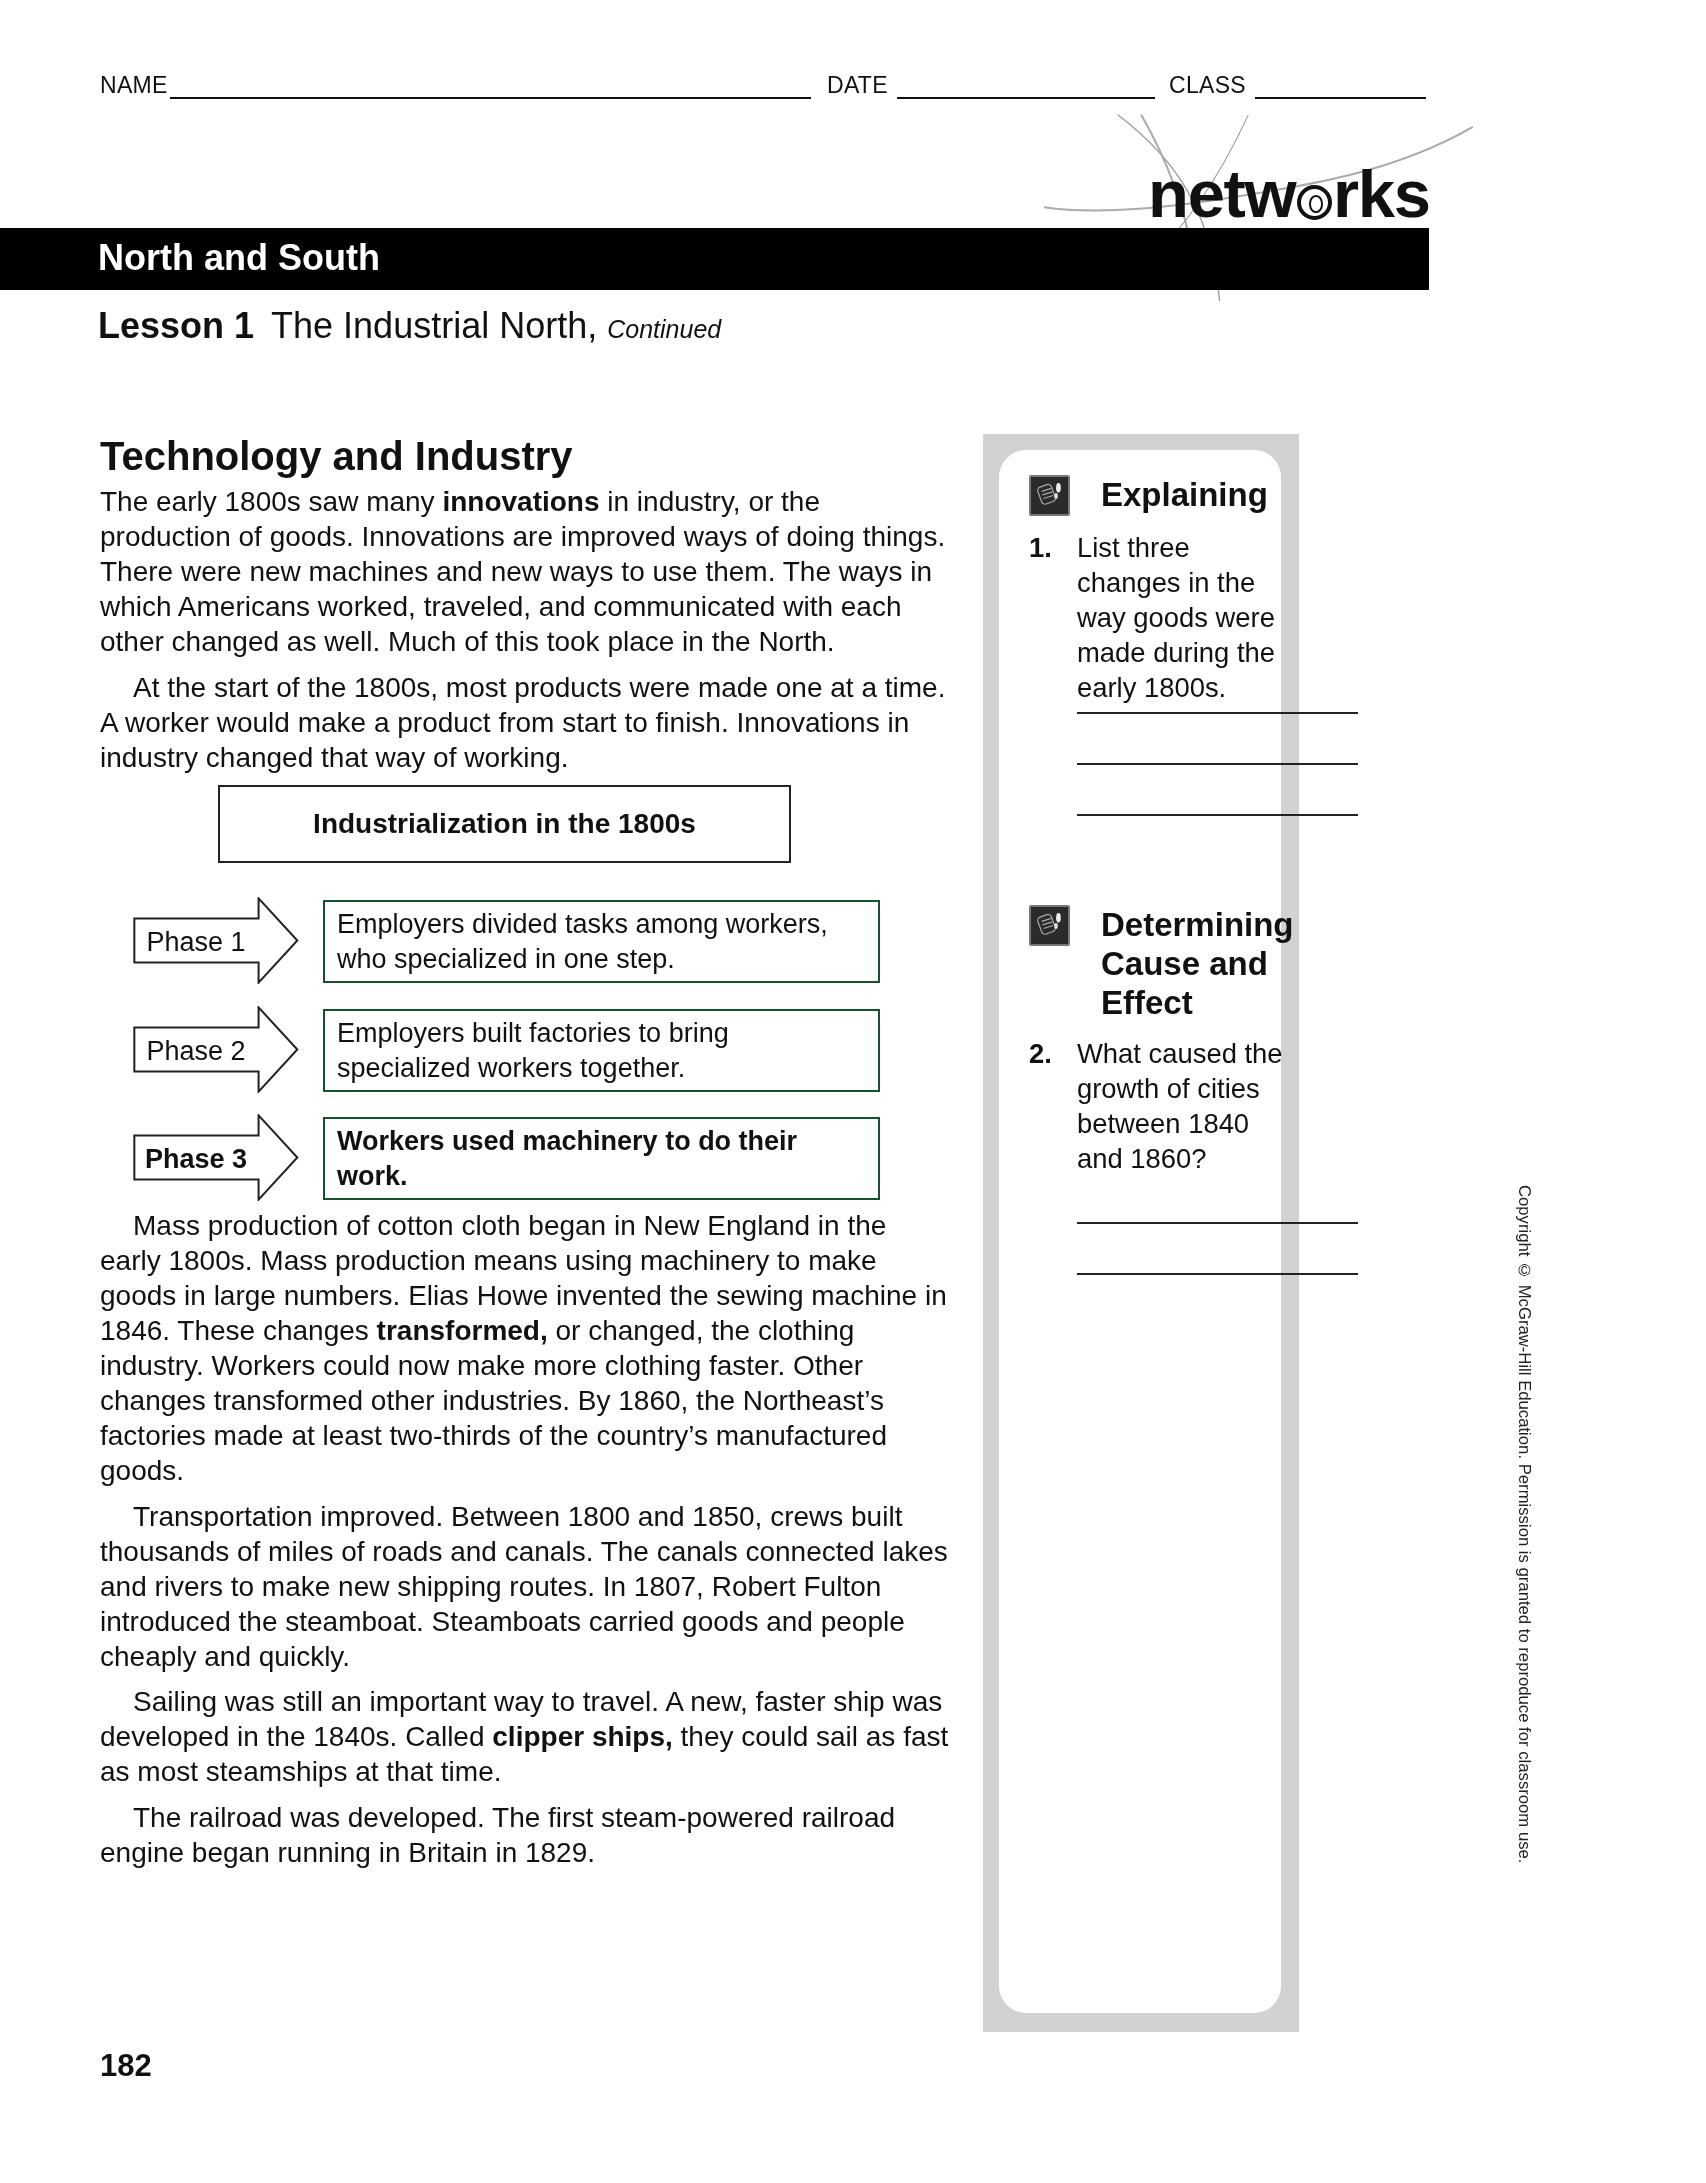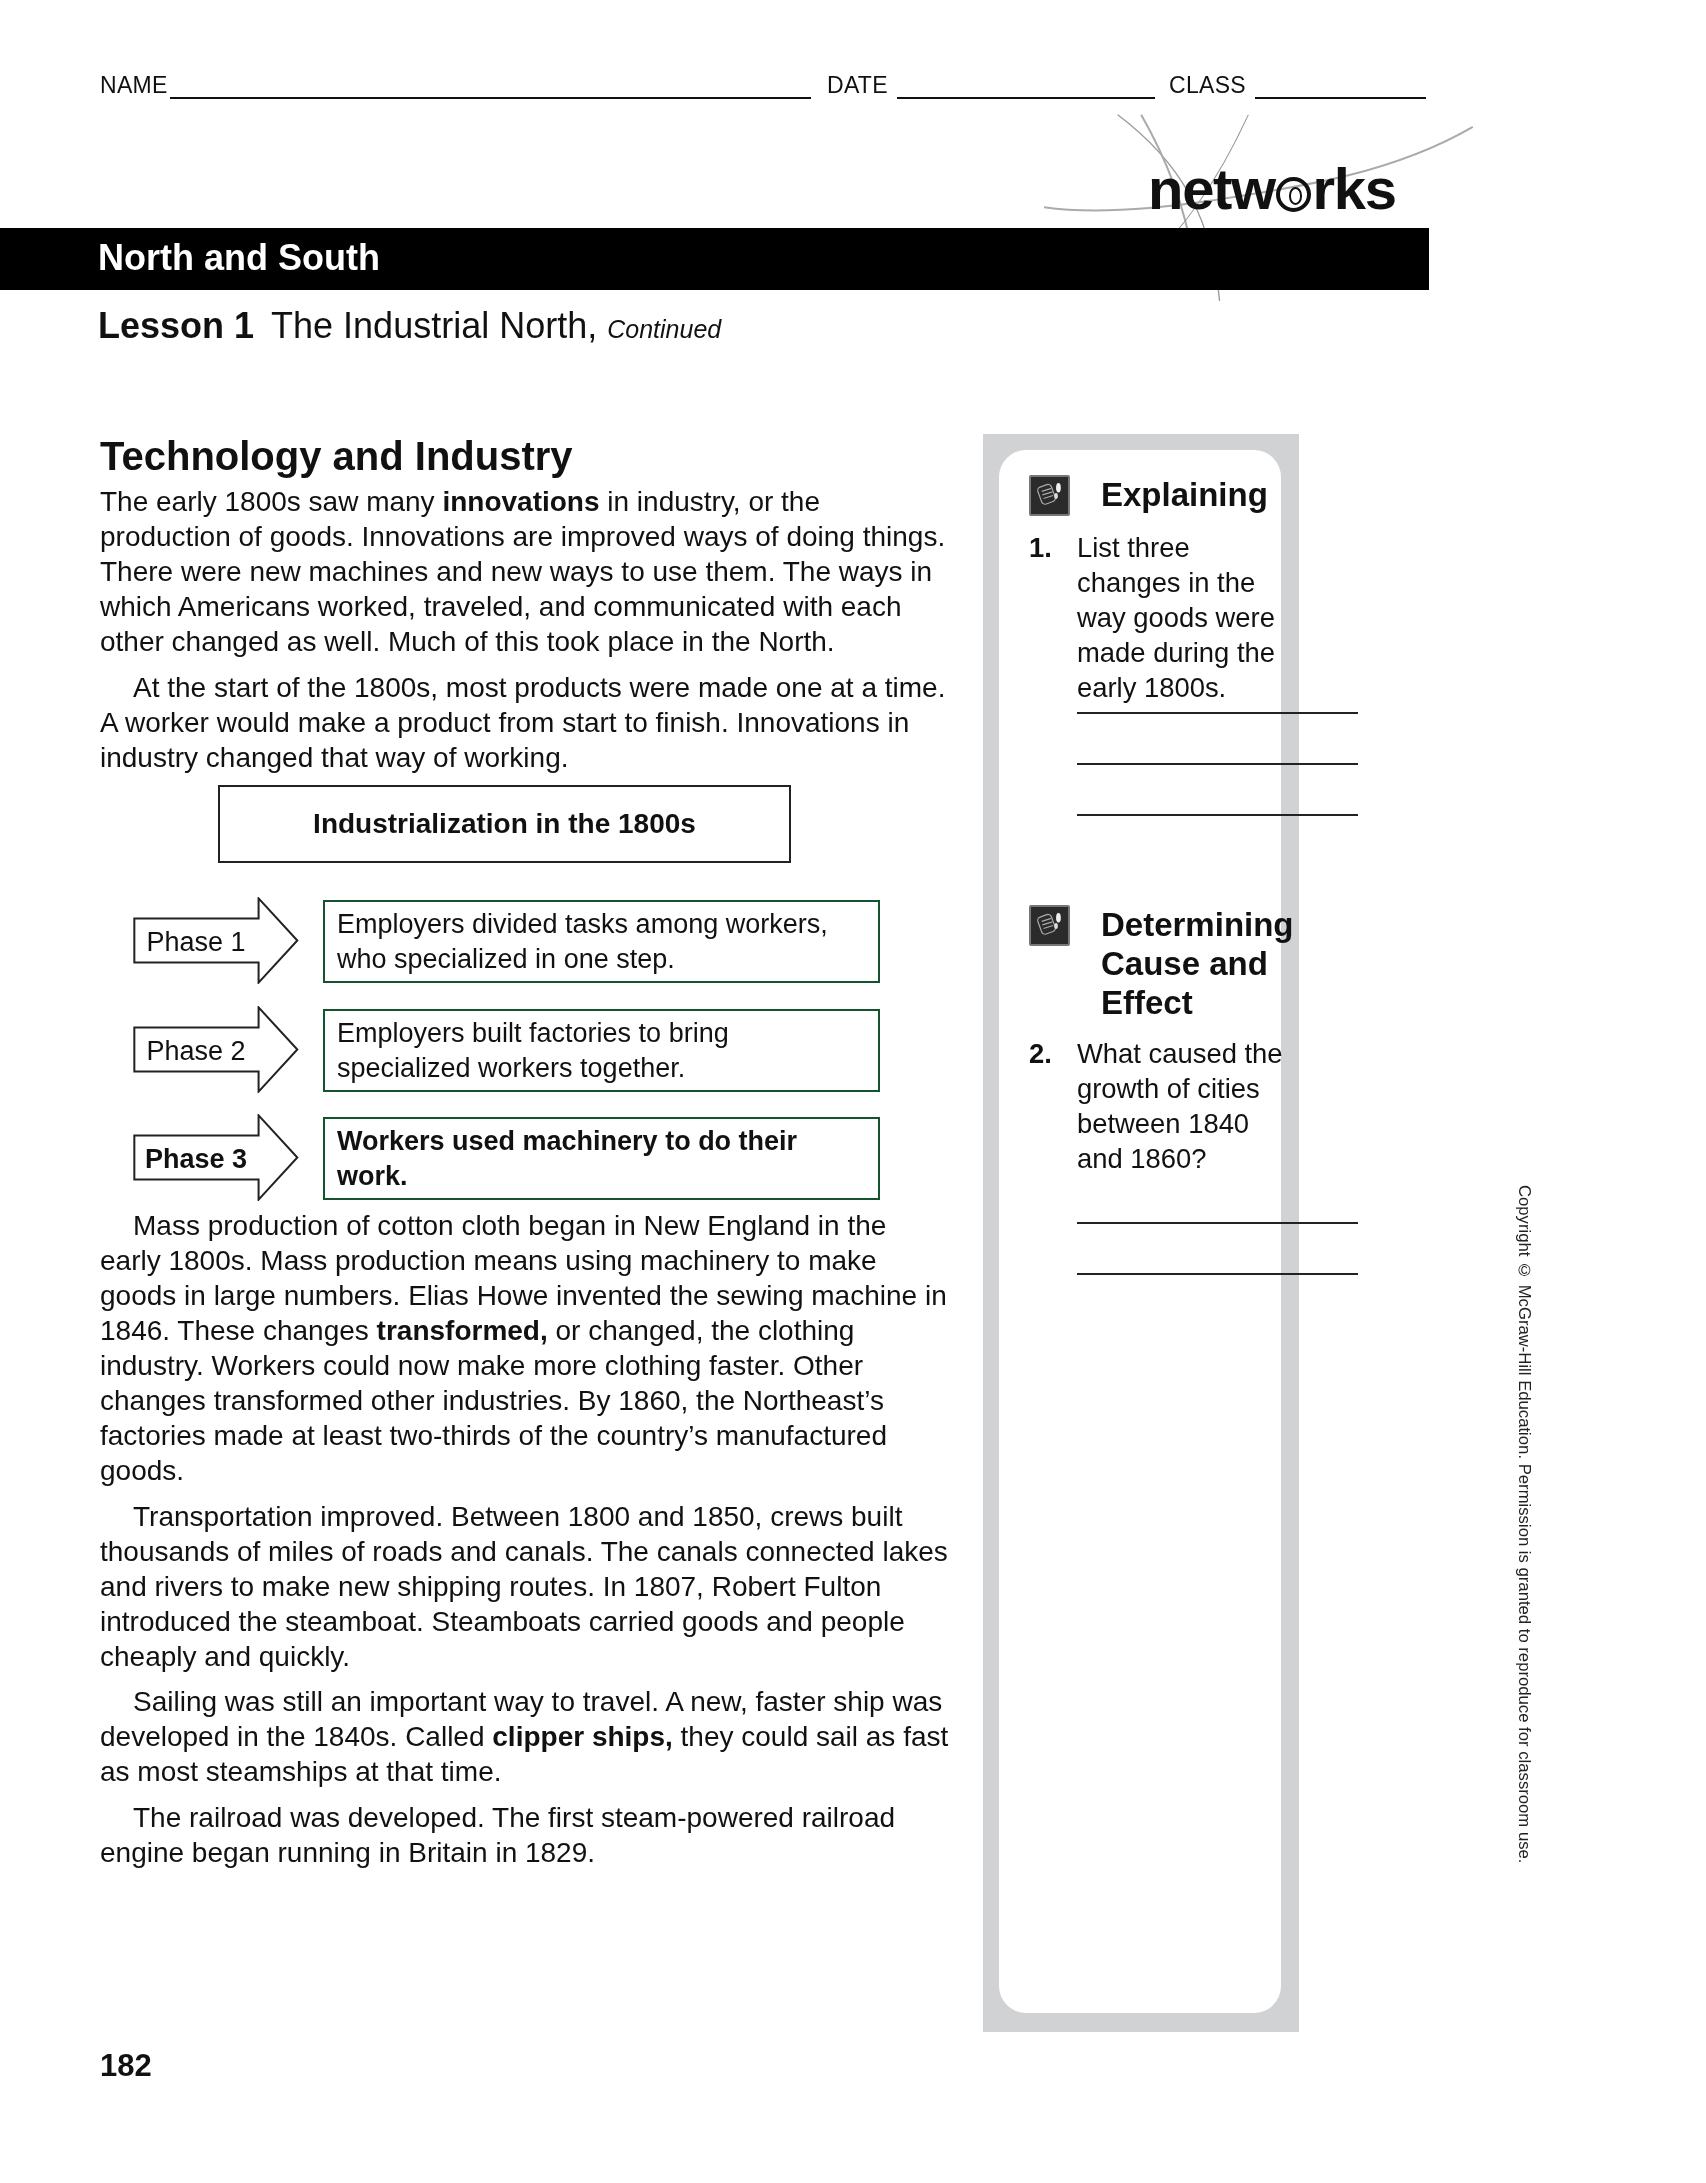--- a/index.html
+++ b/index.html
@@ -5,21 +5,21 @@
   html, body { margin:0; padding:0; background:#ffffff; }
   body { width:1707px; height:2183px; position:relative; overflow:hidden;
          font-family:"Liberation Sans", sans-serif; color:#111; }
   .abs { position:absolute; }
 
   
   .hdr { top:72px; font-size:23px; letter-spacing:0.3px; white-space:nowrap; }
   .hdr .line { display:inline-block; border-bottom:2px solid #111; height:20px; vertical-align:bottom; margin-left:2.7px; }
 
   
-  .logo { left:1148px; top:155px; font-size:58px; font-weight:bold; letter-spacing:-1.3px; color:#111; font-family:"Liberation Sans", sans-serif; }
+  .logo { left:1148px; top:155px; font-size:67px; font-weight:bold; letter-spacing:-1.3px; color:#111; font-family:"Liberation Sans", sans-serif; }
   .logo .o { display:inline-block; width:35px; height:35px; border:4px solid #111; border-radius:50%; position:relative; vertical-align:-2.7px; margin:0 1.3px; box-sizing:border-box; }
   .logo .o::after { content:""; position:absolute; left:8.7px; top:6.7px; width:9.4px; height:13.4px; border:2.7px solid #111; border-radius:50%; }
   .swoosh { left:1044px; top:100px; width:469px; height:201px; pointer-events:none; }
 
   
   .banner { left:0; top:228px; width:1429px; height:62px; background:#000; }
   .banner-title { left:98px; top:237px; font-size:36px; font-weight:bold; color:#fff; }
 
   .lesson { left:98px; top:305px; font-size:36px; white-space:nowrap; }
   .lesson b { font-weight:bold; margin-right:17px; }

